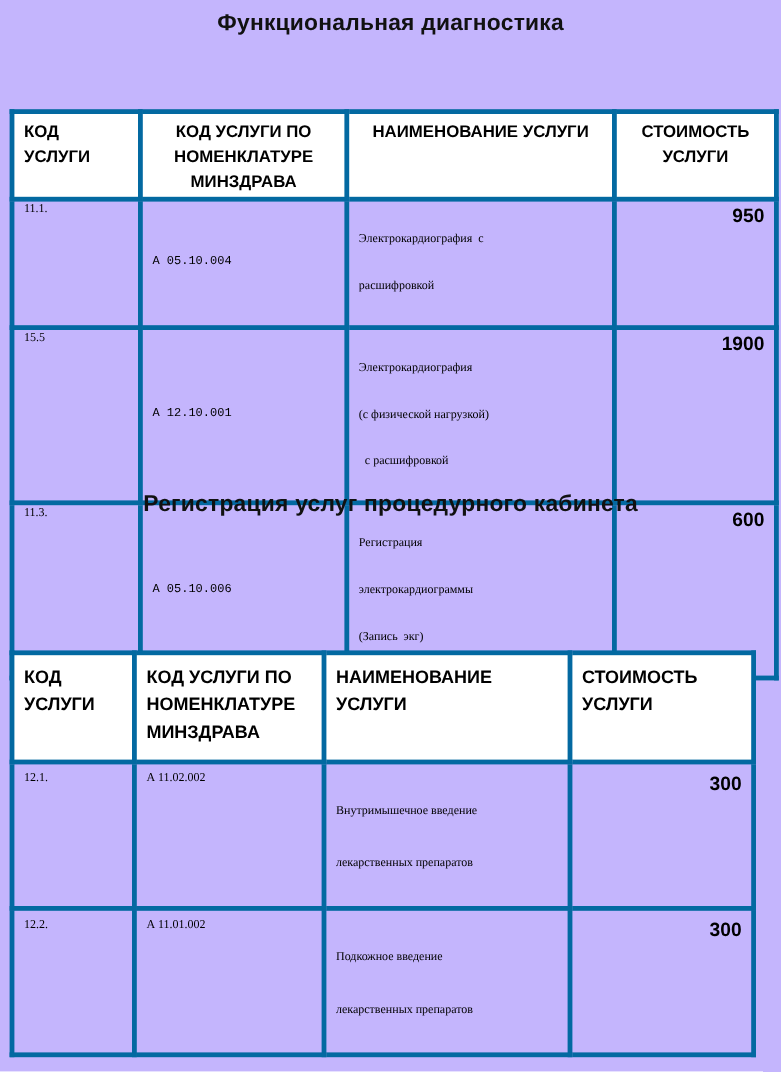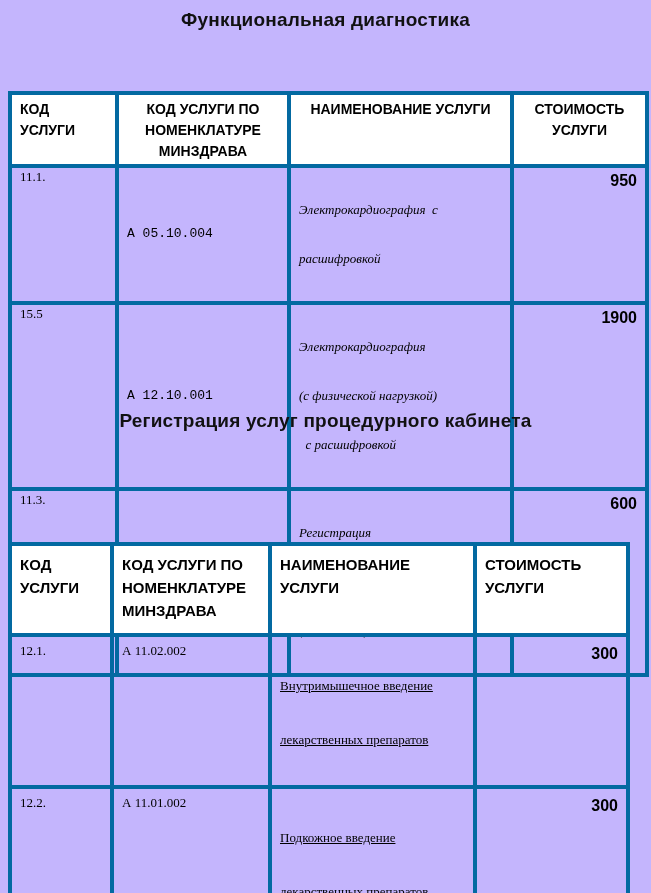--- a/index.html
+++ b/index.html
@@ -18,27 +18,27 @@
   #table1 { top:91px;  left:8px; width:637px; }
   #table2 { top:542px; left:8px; width:618px; }
 
   th, td { border:4px solid #0369a1; box-sizing:border-box; vertical-align:top; padding:2px 8px; }
 
   th { font-weight:bold; text-align:left; background:#fff; }
   #table1 th { font-size:14px; line-height:21px; padding-top:4px; }
   #table2 th { font-size:15px; line-height:23px; padding-top:7px; }
   #table1 th.h-center { text-align:center; }
 
-  .code, .nom, .name { font-family:"Liberation Serif", serif; font-size:13px; }
+  .code, .nom, .name { font-family:"Liberation Serif", serif; font-size:10px; }
   #table1 td { padding-top:1px; }
   #table2 td { padding-top:6px;margin-left:20px; }
   #table1 .nom { vertical-align:middle; padding-top:0;font-family:Liberation Mono, monospace; }
   .name { white-space:pre-wrap; }
-  #table1 .name div { line-height:17px;font-style:italic; }
-  #table2 .name div { line-height:22px;text-decoration:underline; }
+  #table1 .name div { line-height:17px; }
+  #table2 .name div { line-height:22px; }
 
   .price {
     font-family:"Liberation Sans", sans-serif; font-weight:bold;
     font-size:16px; text-align:right; vertical-align:top;
   }
   #table1 .price { padding-top:4px; }
   #table2 .price { padding-top:8px; }
 </style>
 </head>
 <body>

